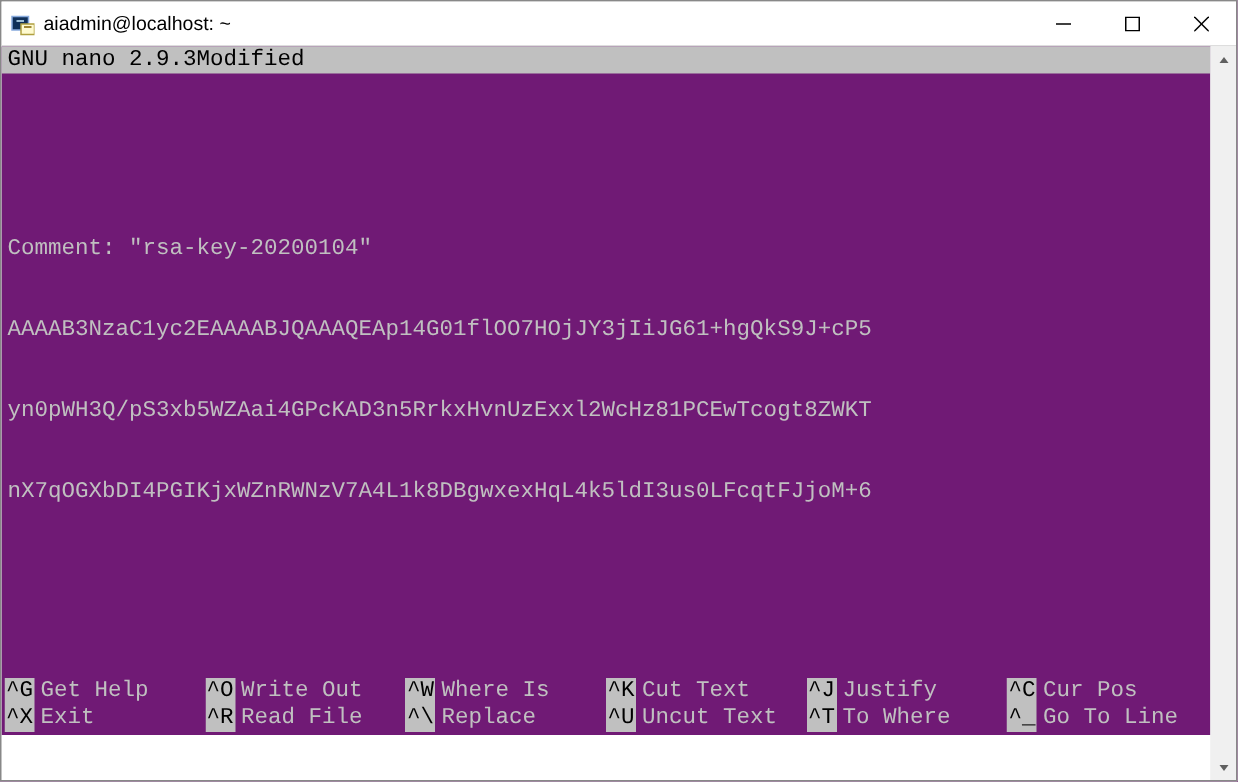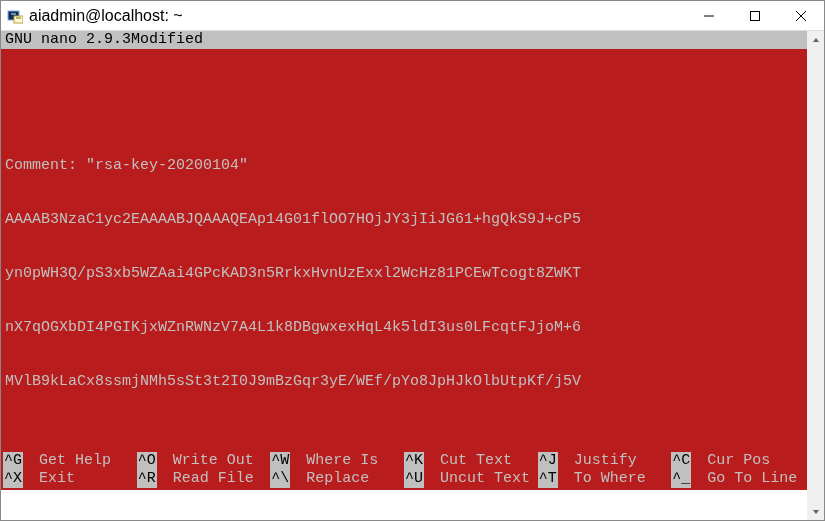--- a/index.html
+++ b/index.html
@@ -28,38 +28,38 @@
       width: 16px;
       height: 16px;
       margin-right: 6px;
       display: flex;
       align-items: center;
       justify-content: center;
     }
     .title-bar .title-text {
       flex: 1;
       color: #000;
-      font-size: 16px;
+      font-size: 13px;
     }
     .win-controls {
       display: flex;
       height: 100%;
     }
     .win-btn {
       width: 46px;
       height: 100%;
       display: flex;
       align-items: center;
       justify-content: center;
       font-family: "Segoe UI Symbol", sans-serif;
       font-size: 10px;
       color: #000;
     }
     .terminal {
-      background: #b91c1c;
+      background: #701a75;
       color: #c0c0c0;
       font-family: "Courier New", monospace;
       font-size: 15px;
       line-height: 18px;
       height: calc(100% - 30px);
       width: 100%;
       position: relative;
       display: flex;
       flex-direction: column;
       padding-bottom: 0;
@@ -109,21 +109,20 @@
     }
     .shortcut .key {
       background: #c0c0c0;
       color: #000;
       padding: 0 1px;
       margin-right: 4px;
       display: inline-block;
     }
     .shortcut .label {
       color: #c0c0c0;
-      margin-left: 12px;
     }
     .scrollbar-v {
       position: absolute;
       right: 0;
       top: 0;
       bottom: 0;
       width: 17px;
       background: #f0f0f0;
       display: flex;
       flex-direction: column;
@@ -186,21 +185,20 @@
       <span class="left">GNU  nano  2.9.3</span>
       <span class="right">Modified</span>
     </div>
 
     <div class="editor-body">
       <div class="editor-line"></div>
       <div class="editor-line">Comment: "rsa-key-20200104"</div>
       <div class="editor-line">AAAAB3NzaC1yc2EAAAABJQAAAQEAp14G01flOO7HOjJY3jIiJG61+hgQkS9J+cP5</div>
       <div class="editor-line">yn0pWH3Q/pS3xb5WZAai4GPcKAD3n5RrkxHvnUzExxl2WcHz81PCEwTcogt8ZWKT</div>
       <div class="editor-line">nX7qOGXbDI4PGIKjxWZnRWNzV7A4L1k8DBgwxexHqL4k5ldI3us0LFcqtFJjoM+6</div>
-      <div class="editor-line">MVlB9kLaCx8ssmjNMh5sSt3t2I0J9mBzGqr3yE/WEf/pYo8JpHJkOlbUtpKf/j5V</div>
       
       
       
       
     </div>
 
     <div class="nano-footer">
       <div class="shortcut">
           <span class="key">^G</span>
           <span class="label">Get Help</span>

